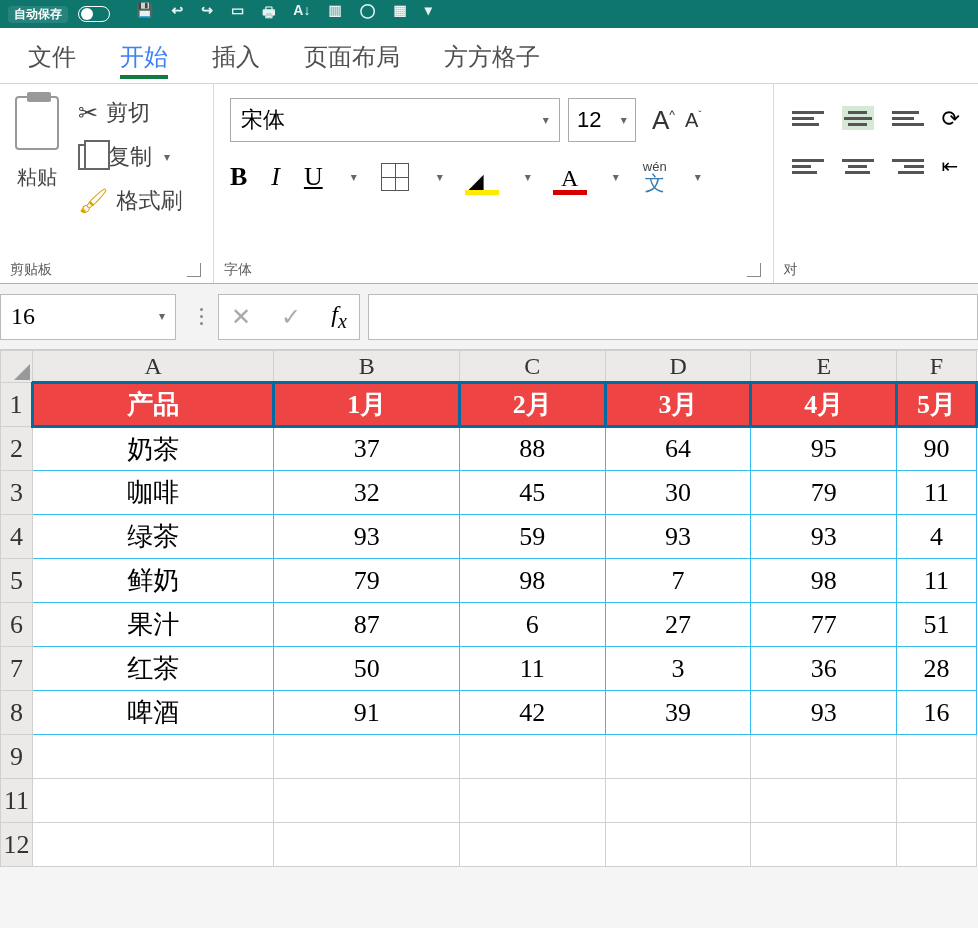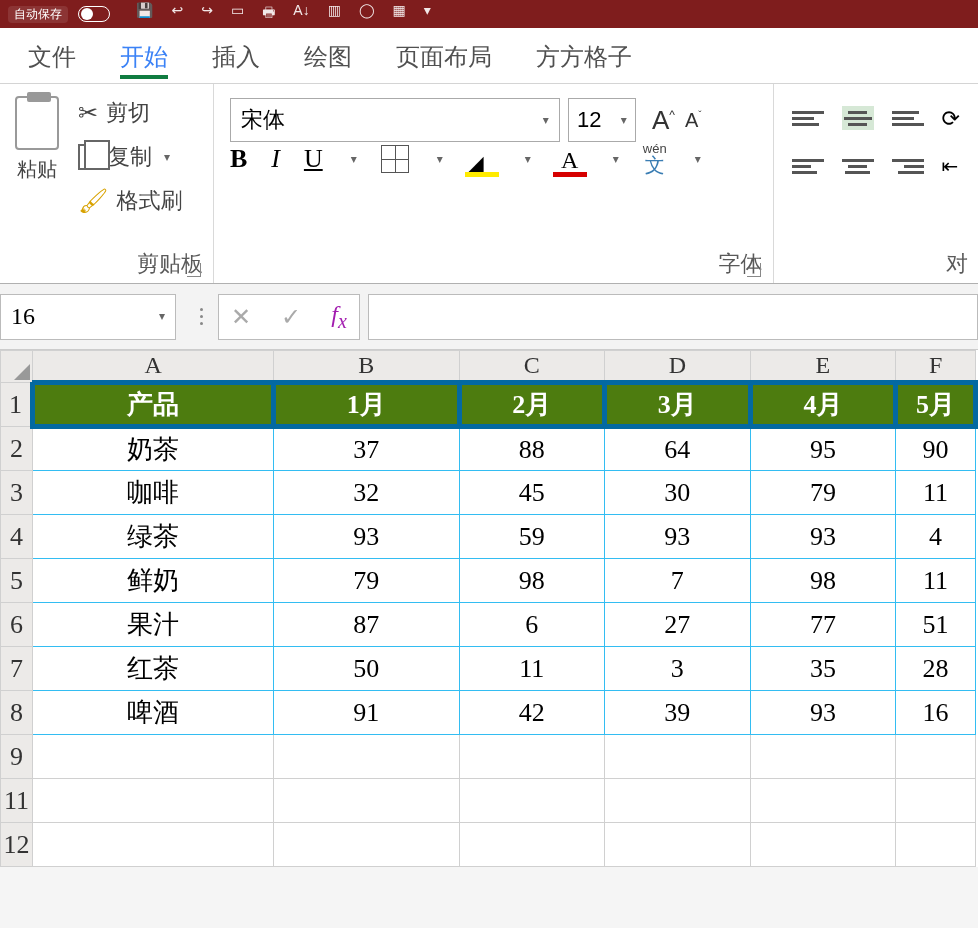--- a/index.html
+++ b/index.html
@@ -5,27 +5,28 @@
   * { box-sizing: border-box; margin: 0; padding: 0; }
   body {
     font-family: "Microsoft YaHei", "SimSun", sans-serif;
     background: #f5f5f5;
     width: 978px;
     overflow: hidden;
   }
 
   
   .titlebar {
-    background: #7f1d1d;
+    background: #0f766e;
     color: #fff;
     height: 28px;
     display: flex;
     align-items: center;
     padding: 0 8px;
     font-size: 14px;
+    font-weight: bold;
   }
   .titlebar .badge {
     background: rgba(255,255,255,0.1);
     border-radius: 4px;
     padding: 0 6px;
     margin-right: 4px;
     font-size: 12px;
   }
   .titlebar .switch {
     width: 32px; height: 16px; border: 1px solid #fff; border-radius: 8px;
@@ -73,22 +74,22 @@
     height: 200px;
     border-bottom: 1px solid #b0b0b0;
   }
   .group {
     border-right: 1px solid #d9d9d9;
     display: flex;
     flex-direction: column;
     padding: 6px 10px 0;
   }
   .group-label {
-    text-align: right;
-    font-size: 22px;
+    text-align: left;
+    font-size: 14px;
     color: #5a5a5a;
     padding: 6px 0 4px;
     position: relative;
   }
   .group-launcher {
     position: absolute;
     right: 2px; bottom: 6px;
     width: 14px; height: 14px;
     border: 1px solid #888;
     border-top: none;
@@ -105,21 +106,21 @@
     width: 44px; height: 54px;
     border: 2px solid #999;
     border-radius: 4px;
     position: relative;
     background: #fff;
   }
   .paste-icon::before {
     content: ""; position: absolute; top: -6px; left: 10px;
     width: 24px; height: 10px; background: #999; border-radius: 2px;
   }
-  .paste-label { font-size: 20px; color: #444; margin-top: 6px; }
+  .paste-label { font-size: 20px; color: #444; margin-top: 14px; }
   .clipboard-right {
     display: flex; flex-direction: column; gap: 14px;
     padding-left: 14px; padding-top: 8px;
     font-size: 22px; color: #444;
   }
   .clipboard-right .item { display: flex; align-items: center; gap: 8px; }
   .scissors { color: #444; font-size: 24px; }
   .copy-icon {
     width: 22px; height: 26px; border: 2px solid #666;
     position: relative;
@@ -127,21 +128,21 @@
   .copy-icon::after {
     content: "";
     position: absolute; left: 4px; top: -6px;
     width: 22px; height: 26px; border: 2px solid #666; background: #fff;
   }
   .brush-icon { color: #d8a200; font-size: 24px; }
   .chev { font-size: 12px; color: #666; margin-left: 4px; }
 
   
   .font-row1 {
-    display: flex; gap: 8px; 
+    display: flex; gap: 8px; margin-bottom: 18px;
   }
   .font-name {
     width: 330px; height: 44px;
     border: 1px solid #aaa;
     display: flex; align-items: center;
     padding: 0 10px; font-size: 22px;
     background: #fff;
     justify-content: space-between;
   }
   .font-size {
@@ -205,21 +206,21 @@
     margin-right: 8px;
     justify-content: space-between;
   }
   .sep-dots { width: 10px; display: flex; flex-direction: column; gap: 4px; align-items: center; margin: 0 12px; }
   .sep-dots span { width: 3px; height: 3px; border-radius: 50%; background: #888; }
   .fx-ctrls {
     display: flex; align-items: center; height: 46px; background: #fff;
     border: 1px solid #bbb; padding: 0 12px; gap: 30px;
     font-size: 24px; color: #aaa;
   }
-  .fx-ctrls .fx { font-style: italic; font-family: "Times New Roman"; color: #a21caf; }
+  .fx-ctrls .fx { font-style: italic; font-family: "Times New Roman"; color: #000000; }
   .fx-input {
     flex: 1; height: 46px; background: #fff; border: 1px solid #bbb; margin-left: 8px;
   }
 
   
   .sheet { background: #fff; }
   .sheet table { border-collapse: collapse; width: 100%; }
   .sheet th, .sheet td {
     border: 1px solid #d0d0d0;
     font-size: 26px;
@@ -237,22 +238,22 @@
   .corner::after {
     content: ""; position: absolute; right: 2px; bottom: 2px;
     border: 8px solid transparent; border-right-color: #999; border-bottom-color: #999;
   }
   .row-header {
     background: #eceae8; width: 32px;
     font-family: "Times New Roman"; font-weight: normal; font-size: 22px;
     color: #333;
   }
   .data-header td {
-    background: #4d7c0f; color: #fff; font-weight: bold;
-    border: 5px solid #0369a1;
+    background: #ef4444; color: #fff; font-weight: bold;
+    border: 3px solid #0369a1;
     height: 44px;
   }
   .data-row td {
     height: 44px; background: #fff;
     border: 1px solid #33bdf2;
     font-family: "SimSun", serif;
   }
   .data-row td.num { font-family: "Times New Roman"; }
   .empty-row td { height: 44px; }
   .colA { width: 242px; }
@@ -279,21 +280,20 @@
     <span>◯</span>
     <span>▦</span>
     <span>▾</span>
   </div>
 </div>
 
 <div class="ribbon-tabs">
   <div class="tab">文件</div>
   <div class="tab active">开始</div>
   <div class="tab">插入</div>
-  <div class="tab">绘图</div>
   <div class="tab">页面布局</div>
   <div class="tab">方方格子</div>
 </div>
 
 <div class="ribbon">
 
   <div class="group" style="width:214px">
     <div class="group-body">
       <div class="clipboard-left">
         <div class="paste-icon"></div>
@@ -498,21 +498,21 @@
       <td class="num">27</td>
       <td class="num">77</td>
       <td class="num">51</td>
         </tr>
     <tr class="data-row">
           <th class="row-header">7</th>
       <td>红茶</td>
       <td class="num">50</td>
       <td class="num">11</td>
       <td class="num">3</td>
-      <td class="num">35</td>
+      <td class="num">36</td>
       <td class="num">28</td>
         </tr>
     <tr class="data-row">
           <th class="row-header">8</th>
       <td>啤酒</td>
       <td class="num">91</td>
       <td class="num">42</td>
       <td class="num">39</td>
       <td class="num">93</td>
       <td class="num">16</td>

